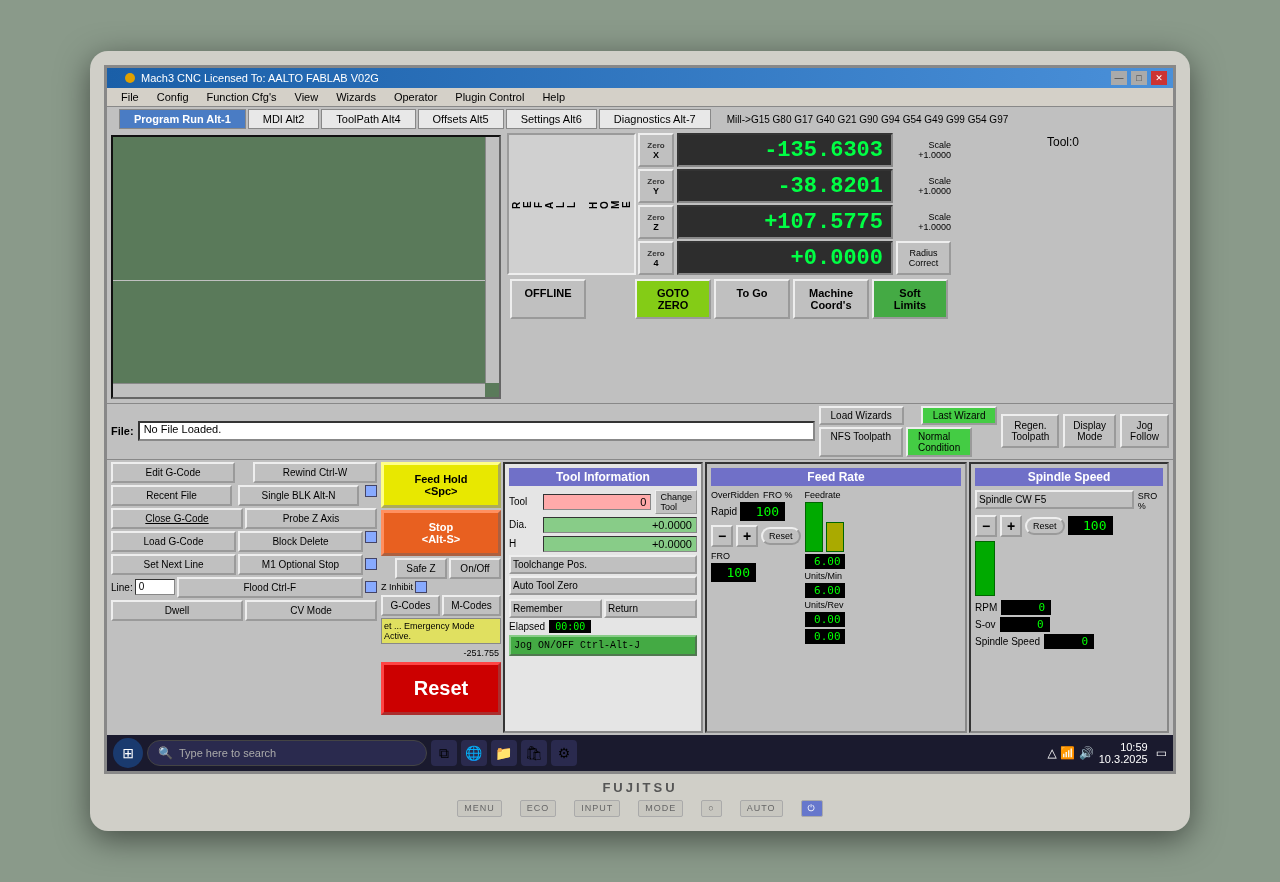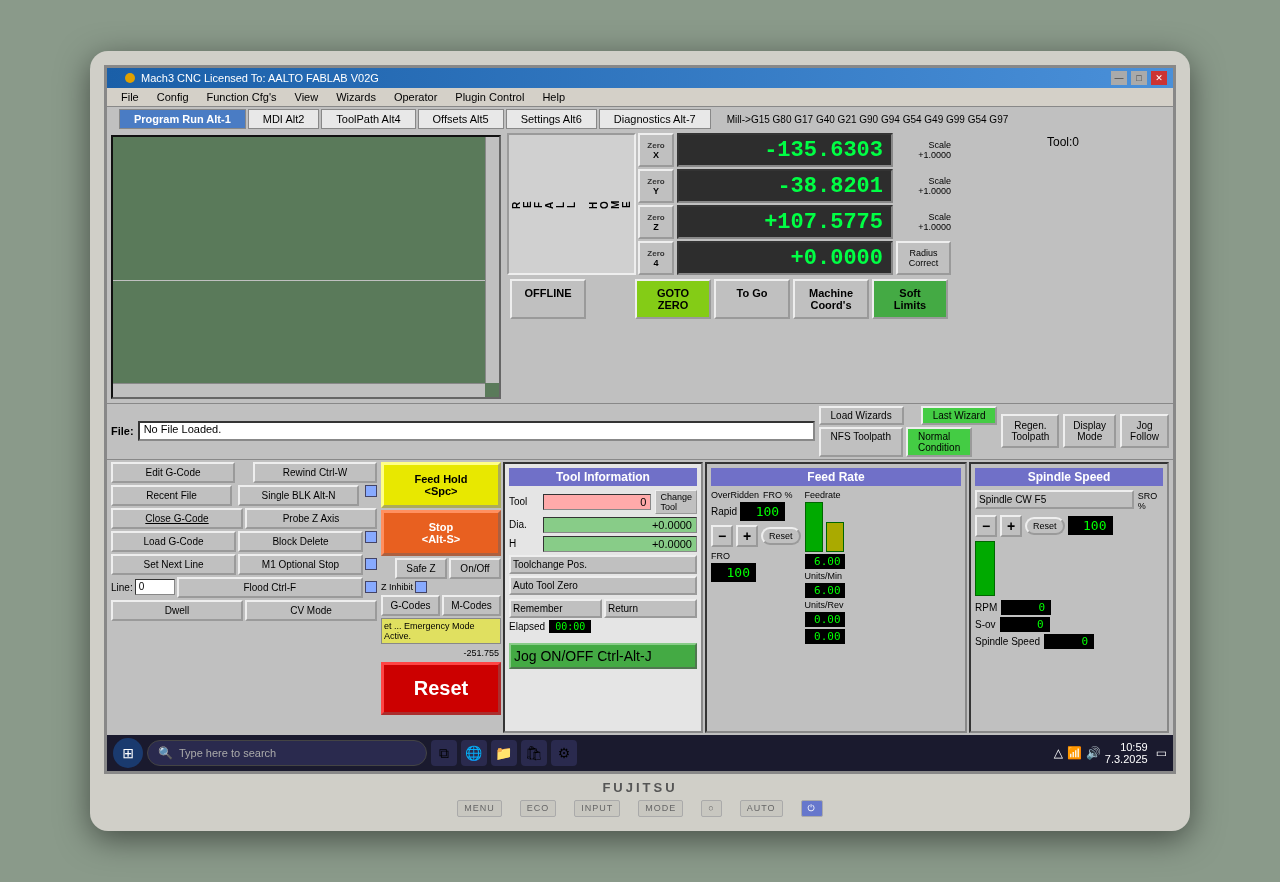--- a/index.html
+++ b/index.html
@@ -486,24 +486,25 @@
       background: #000;
       color: #00ff00;
       padding: 1px 6px;
       font-family: monospace;
     }
     .jog-btn-green {
       width: 100%;
       background: #44aa44;
       border: 2px outset #88cc88;
       color: #000;
-      font-size: 14px;
+      font-size: 10px;
       padding: 3px;
       cursor: pointer;
-      margin-top: 10px;
+      margin-top: 2px;
+      font-family: Liberation Mono, monospace;
     }
 
     
     .feed-rate-section {
       flex: 1;
       background: #c0c0c0;
       border: 2px inset #888;
       padding: 4px;
     }
     .feed-title {
@@ -1039,21 +1040,21 @@
         <div class="taskbar-icon">🛍</div>
         <div class="taskbar-icon">⚙</div>
         <div class="taskbar-spacer"></div>
         <div class="taskbar-icons-right">
           <span class="taskbar-icon-right">△</span>
           <span class="taskbar-icon-right">📶</span>
           <span class="taskbar-icon-right">🔊</span>
         </div>
         <div class="taskbar-time">
           <div>10:59</div>
-          <div>7.3.2025</div>
+          <div>10.3.2025</div>
         </div>
         <div class="taskbar-icon-right" style="margin-left:4px;">▭</div>
       </div>
 
     </div>
   </div>
 
   <div class="monitor-brand">FUJITSU</div>
   <div class="monitor-buttons">
     <div class="monitor-btn">MENU</div>

